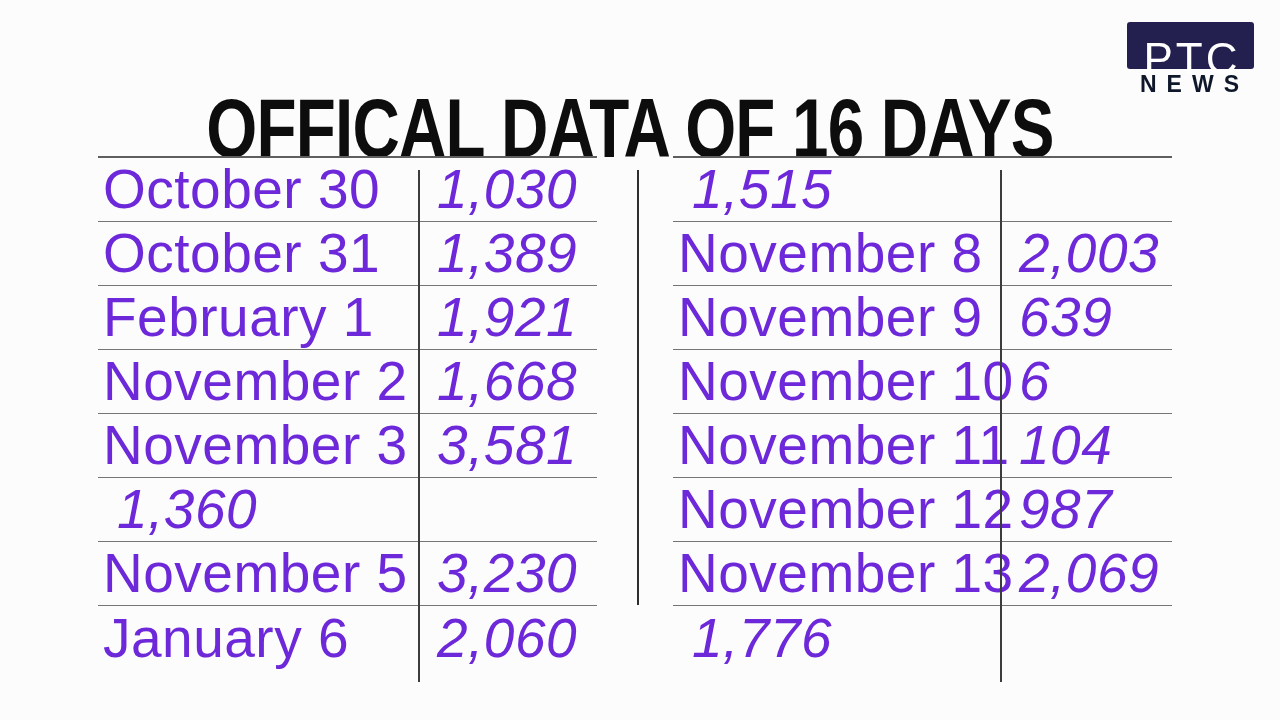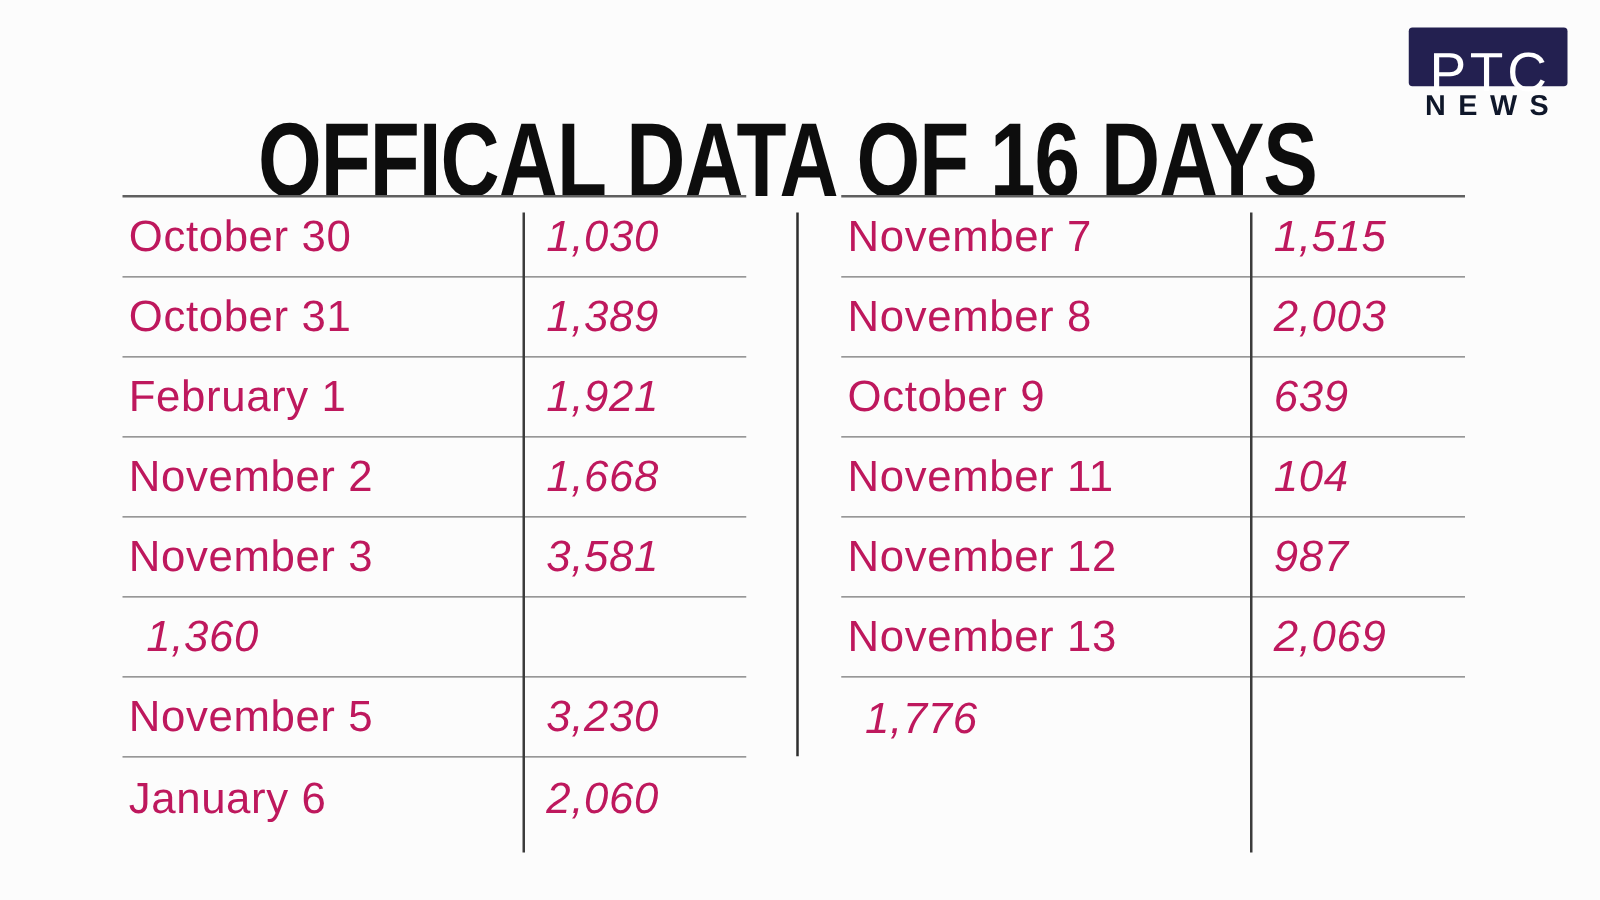--- a/index.html
+++ b/index.html
@@ -68,23 +68,23 @@
   .row {
     height:64px;
     box-sizing:border-box;
     border-bottom:1.5px solid #757575;
     display:flex;
     align-items:center;
   }
   .row:last-child { border-bottom:none; }
 
   .cell {
-    font-size:35px;
+    font-size:55px;
     line-height:1;
-    color:#be185d;
+    color:#6d28d9;
     white-space:nowrap;
     letter-spacing:0.5px;
   }
   .cell.date {
     width:320px;
     box-sizing:border-box;
     padding-left:5px;
     flex:none;
   }
   .table.right .cell.date { width:327px; }
@@ -152,30 +152,33 @@
     <div class="cell date">January 6</div>
     <div class="cell val">2,060</div>
   </div>
 </div>
 
 <div class="mid-divider"></div>
 
 <div class="table right">
   <div class="col-divider"></div>
   <div class="row">
-    <div class="cell date">November 7</div>
     <div class="cell val">1,515</div>
   </div>
   <div class="row">
     <div class="cell date">November 8</div>
     <div class="cell val">2,003</div>
   </div>
   <div class="row">
-    <div class="cell date">October 9</div>
+    <div class="cell date">November 9</div>
     <div class="cell val">639</div>
+  </div>
+  <div class="row">
+    <div class="cell date">November 10</div>
+    <div class="cell val">6</div>
   </div>
   <div class="row">
     <div class="cell date">November 11</div>
     <div class="cell val">104</div>
   </div>
   <div class="row">
     <div class="cell date">November 12</div>
     <div class="cell val">987</div>
   </div>
   <div class="row">

